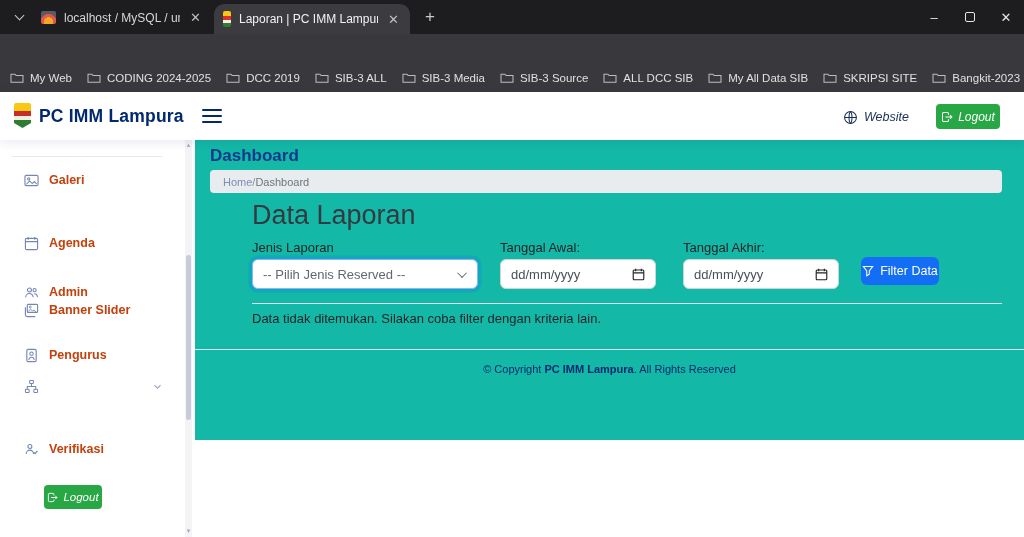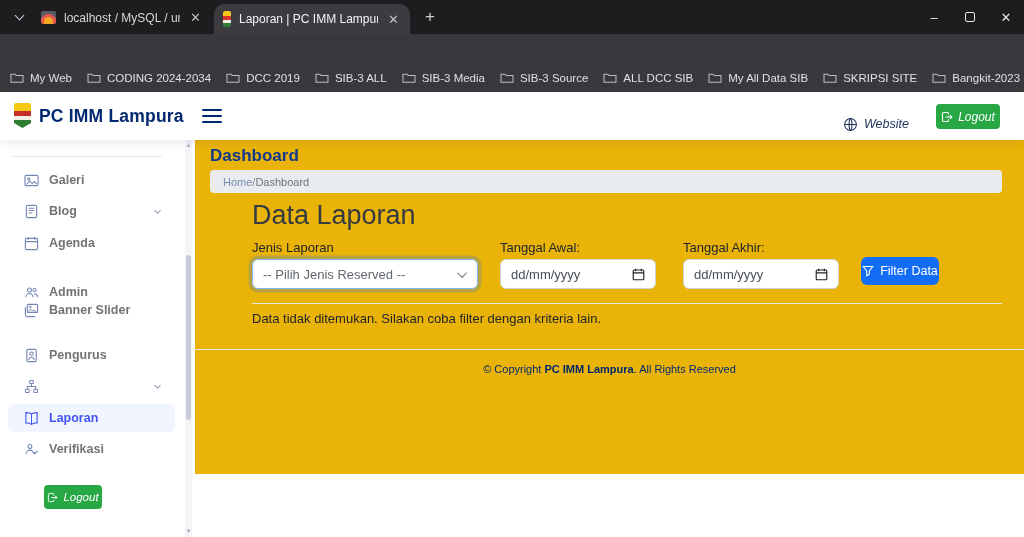--- a/index.html
+++ b/index.html
@@ -70,43 +70,43 @@
     box-shadow:0 2px 10px rgba(1,41,112,.10); z-index:5; }
   .applogo { left:14px; top:11px; width:17px; height:25px; border-radius:2px;
     background:linear-gradient(180deg,#f6c915 0 32%,#c62f28 32% 52%,#f3efe2 52% 70%,#2e7d32 70% 100%);
     clip-path:polygon(0 0,100% 0,100% 80%,50% 100%,0 80%); }
   .brand { left:39px; top:0; height:48px; line-height:48px; font-size:17.5px; font-weight:700;
     color:#012970; letter-spacing:.2px; }
   .hamburger { left:202px; top:17px; width:20px; height:14px; display:flex; flex-direction:column;
     justify-content:space-between; }
   .hamburger span { display:block; height:2.4px; background:#012970; border-radius:2px; }
   .website-link { left:843px; top:0; height:50px; display:flex; align-items:center; gap:6px;
-    color:#1b2f57; font-size:12.5px; font-style:italic;margin-top:7px; }
+    color:#1b2f57; font-size:12.5px; font-style:italic; }
   .btn-green { background:#28a745; color:#fff; border:none; border-radius:4px; font-style:italic;
     display:flex; align-items:center; justify-content:center; gap:5px;
     font-family:"Liberation Sans","DejaVu Sans",sans-serif; }
   .logout-top { left:936px; top:12px; width:64px; height:25px; font-size:12px; }
 
   
   .sidebar { left:0; top:140px; width:195px; height:397px; background:#fff; }
   .side-divider { left:12px; top:16px; width:150px; border-top:1px solid #e7e9f0; }
   .side-item { left:8px; width:167px; height:28px; display:flex; align-items:center; gap:10px;
-    padding-left:16px; border-radius:6px; color:#737373; }
+    padding-left:16px; border-radius:6px; color:#c2410c; }
   .side-item .s-icon { color:#7586b4; display:flex; }
   .side-item .s-label { font-size:12.5px; font-weight:700; }
   .side-item.active { background:#f0f5ff; color:#4154f1; }
   .side-item.active .s-icon { color:#4154f1; }
   .side-chevron { margin-left:auto; margin-right:12px; color:#9aa3b8; display:flex; }
   .logout-side { left:44px; top:345px; width:58px; height:24px; font-size:11.5px; }
   .side-scroll-track { left:185px; top:0; width:7px; height:397px; background:#f4f4f6; }
   .side-scroll-thumb { left:186px; top:115px; width:5px; height:165px; background:#c7ccd8; border-radius:3px; }
   .scroll-arrow { left:185px; width:7px; color:#a9aebc; font-size:6px; line-height:6px; text-align:center; }
 
   
-  .main { left:195px; top:140px; width:829px; height:334px; background:#eab308; }
+  .main { left:195px; top:140px; width:829px; height:300px; background:#14b8a6; }
   .page-title { left:15px; top:6px; font-size:17px; font-weight:700; color:#11398c; }
   .breadcrumb { left:15px; top:30px; width:792px; height:23px; background:#e9ecef; border-radius:4px;
     display:flex; align-items:center; padding:0 13px; gap:0; font-size:11px; }
   .bc-home { color:#7d8db5; }
   .bc-sep { color:#8d9097; }
   .bc-current { color:#6c757d; }
   .card-title { left:57px; top:60px; font-size:27px; font-weight:500; color:#333a41; }
   .flabel { top:100px; font-size:13px; color:#212529; }
   .field { top:119px; height:30px; background:#fff; display:flex; align-items:center;
     border:1px solid #ced4da; border-radius:6px; padding:0 10px; font-size:13px; color:#555b61; }
@@ -200,21 +200,21 @@
     <span class="bm">
         <svg width="14" height="12" viewBox="0 0 16 14">
           <path d="M1 2.5h4.6L7 4.2h8V12H1z" fill="none" stroke="#bcbcc1" stroke-width="1.2"></path>
         </svg>
         <span>My Web</span>
       </span>
     <span class="bm">
         <svg width="14" height="12" viewBox="0 0 16 14">
           <path d="M1 2.5h4.6L7 4.2h8V12H1z" fill="none" stroke="#bcbcc1" stroke-width="1.2"></path>
         </svg>
-        <span>CODING 2024-2034</span>
+        <span>CODING 2024-2025</span>
       </span>
     <span class="bm">
         <svg width="14" height="12" viewBox="0 0 16 14">
           <path d="M1 2.5h4.6L7 4.2h8V12H1z" fill="none" stroke="#bcbcc1" stroke-width="1.2"></path>
         </svg>
         <span>DCC 2019</span>
       </span>
     <span class="bm">
         <svg width="14" height="12" viewBox="0 0 16 14">
           <path d="M1 2.5h4.6L7 4.2h8V12H1z" fill="none" stroke="#bcbcc1" stroke-width="1.2"></path>
@@ -291,34 +291,20 @@
       <span class="s-icon">
           <svg width="15" height="15" viewBox="0 0 16 16">
             <rect x="1" y="2.5" width="14" height="11" rx="1.5" fill="none" stroke="currentColor" stroke-width="1.2"></rect>
             <circle cx="5" cy="6.3" r="1.2" fill="none" stroke="currentColor" stroke-width="1.1"></circle>
             <path d="M2.5 12l3.5-3.5 2.8 2.8 2.2-2.2 2.5 2.5" fill="none" stroke="currentColor" stroke-width="1.1"></path>
           </svg>
         </span>
       <span class="s-label">Galeri</span>
     </div>
 
-    <div class="abs side-item" style="top:57px">
-      <span class="s-icon">
-          <svg width="15" height="15" viewBox="0 0 16 16">
-            <rect x="2.5" y="1.5" width="11" height="13" rx="1.5" fill="none" stroke="currentColor" stroke-width="1.2"></rect>
-            <path d="M5 4.5h6M5 7h6M5 9.5h4" fill="none" stroke="currentColor" stroke-width="1.1"></path>
-          </svg>
-        </span>
-      <span class="s-label">Blog</span>
-      <span class="side-chevron">
-          <svg width="11" height="11" viewBox="0 0 16 16">
-            <path d="M3.5 6l4.5 4.5L12.5 6" fill="none" stroke="currentColor" stroke-width="1.5"></path>
-          </svg>
-        </span>
-    </div>
 
     <div class="abs side-item" style="top:89px">
       <span class="s-icon">
           <svg width="15" height="15" viewBox="0 0 16 16">
             <rect x="1.5" y="2.5" width="13" height="12" rx="1.5" fill="none" stroke="currentColor" stroke-width="1.2"></rect>
             <path d="M1.5 6h13M4.5 1v3M11.5 1v3" fill="none" stroke="currentColor" stroke-width="1.2"></path>
           </svg>
         </span>
       <span class="s-label">Agenda</span>
     </div>
@@ -367,29 +353,20 @@
             <path d="M8 4.9v3.2M8 8.1H3.5V11M8 8.1h4.5V11" fill="none" stroke="currentColor" stroke-width="1.1"></path>
           </svg>
         </span>
       <span class="side-chevron">
           <svg width="11" height="11" viewBox="0 0 16 16">
             <path d="M3.5 6l4.5 4.5L12.5 6" fill="none" stroke="currentColor" stroke-width="1.5"></path>
           </svg>
         </span>
     </div>
 
-    <div class="abs side-item active" style="top:264px">
-      <span class="s-icon">
-          <svg width="15" height="15" viewBox="0 0 16 16">
-            <path d="M8 3.2C6.6 2 4.7 1.7 2 1.7v11c2.7 0 4.6.3 6 1.5 1.4-1.2 3.3-1.5 6-1.5v-11c-2.7 0-4.6.3-6 1.5z" fill="none" stroke="currentColor" stroke-width="1.2"></path>
-            <path d="M8 3.2v11" fill="none" stroke="currentColor" stroke-width="1.1"></path>
-          </svg>
-        </span>
-      <span class="s-label">Laporan</span>
-    </div>
 
     <div class="abs side-item" style="top:295px">
       <span class="s-icon">
           <svg width="15" height="15" viewBox="0 0 16 16">
             <circle cx="6.3" cy="4.8" r="2.1" fill="none" stroke="currentColor" stroke-width="1.2"></circle>
             <path d="M2.3 12.8c0-2.3 1.8-4.1 4-4.1s4 1.8 4 4.1" fill="none" stroke="currentColor" stroke-width="1.2"></path>
             <path d="M10.3 11l1.4 1.4 2.6-2.8" fill="none" stroke="currentColor" stroke-width="1.3"></path>
           </svg>
         </span>
       <span class="s-label">Verifikasi</span>

